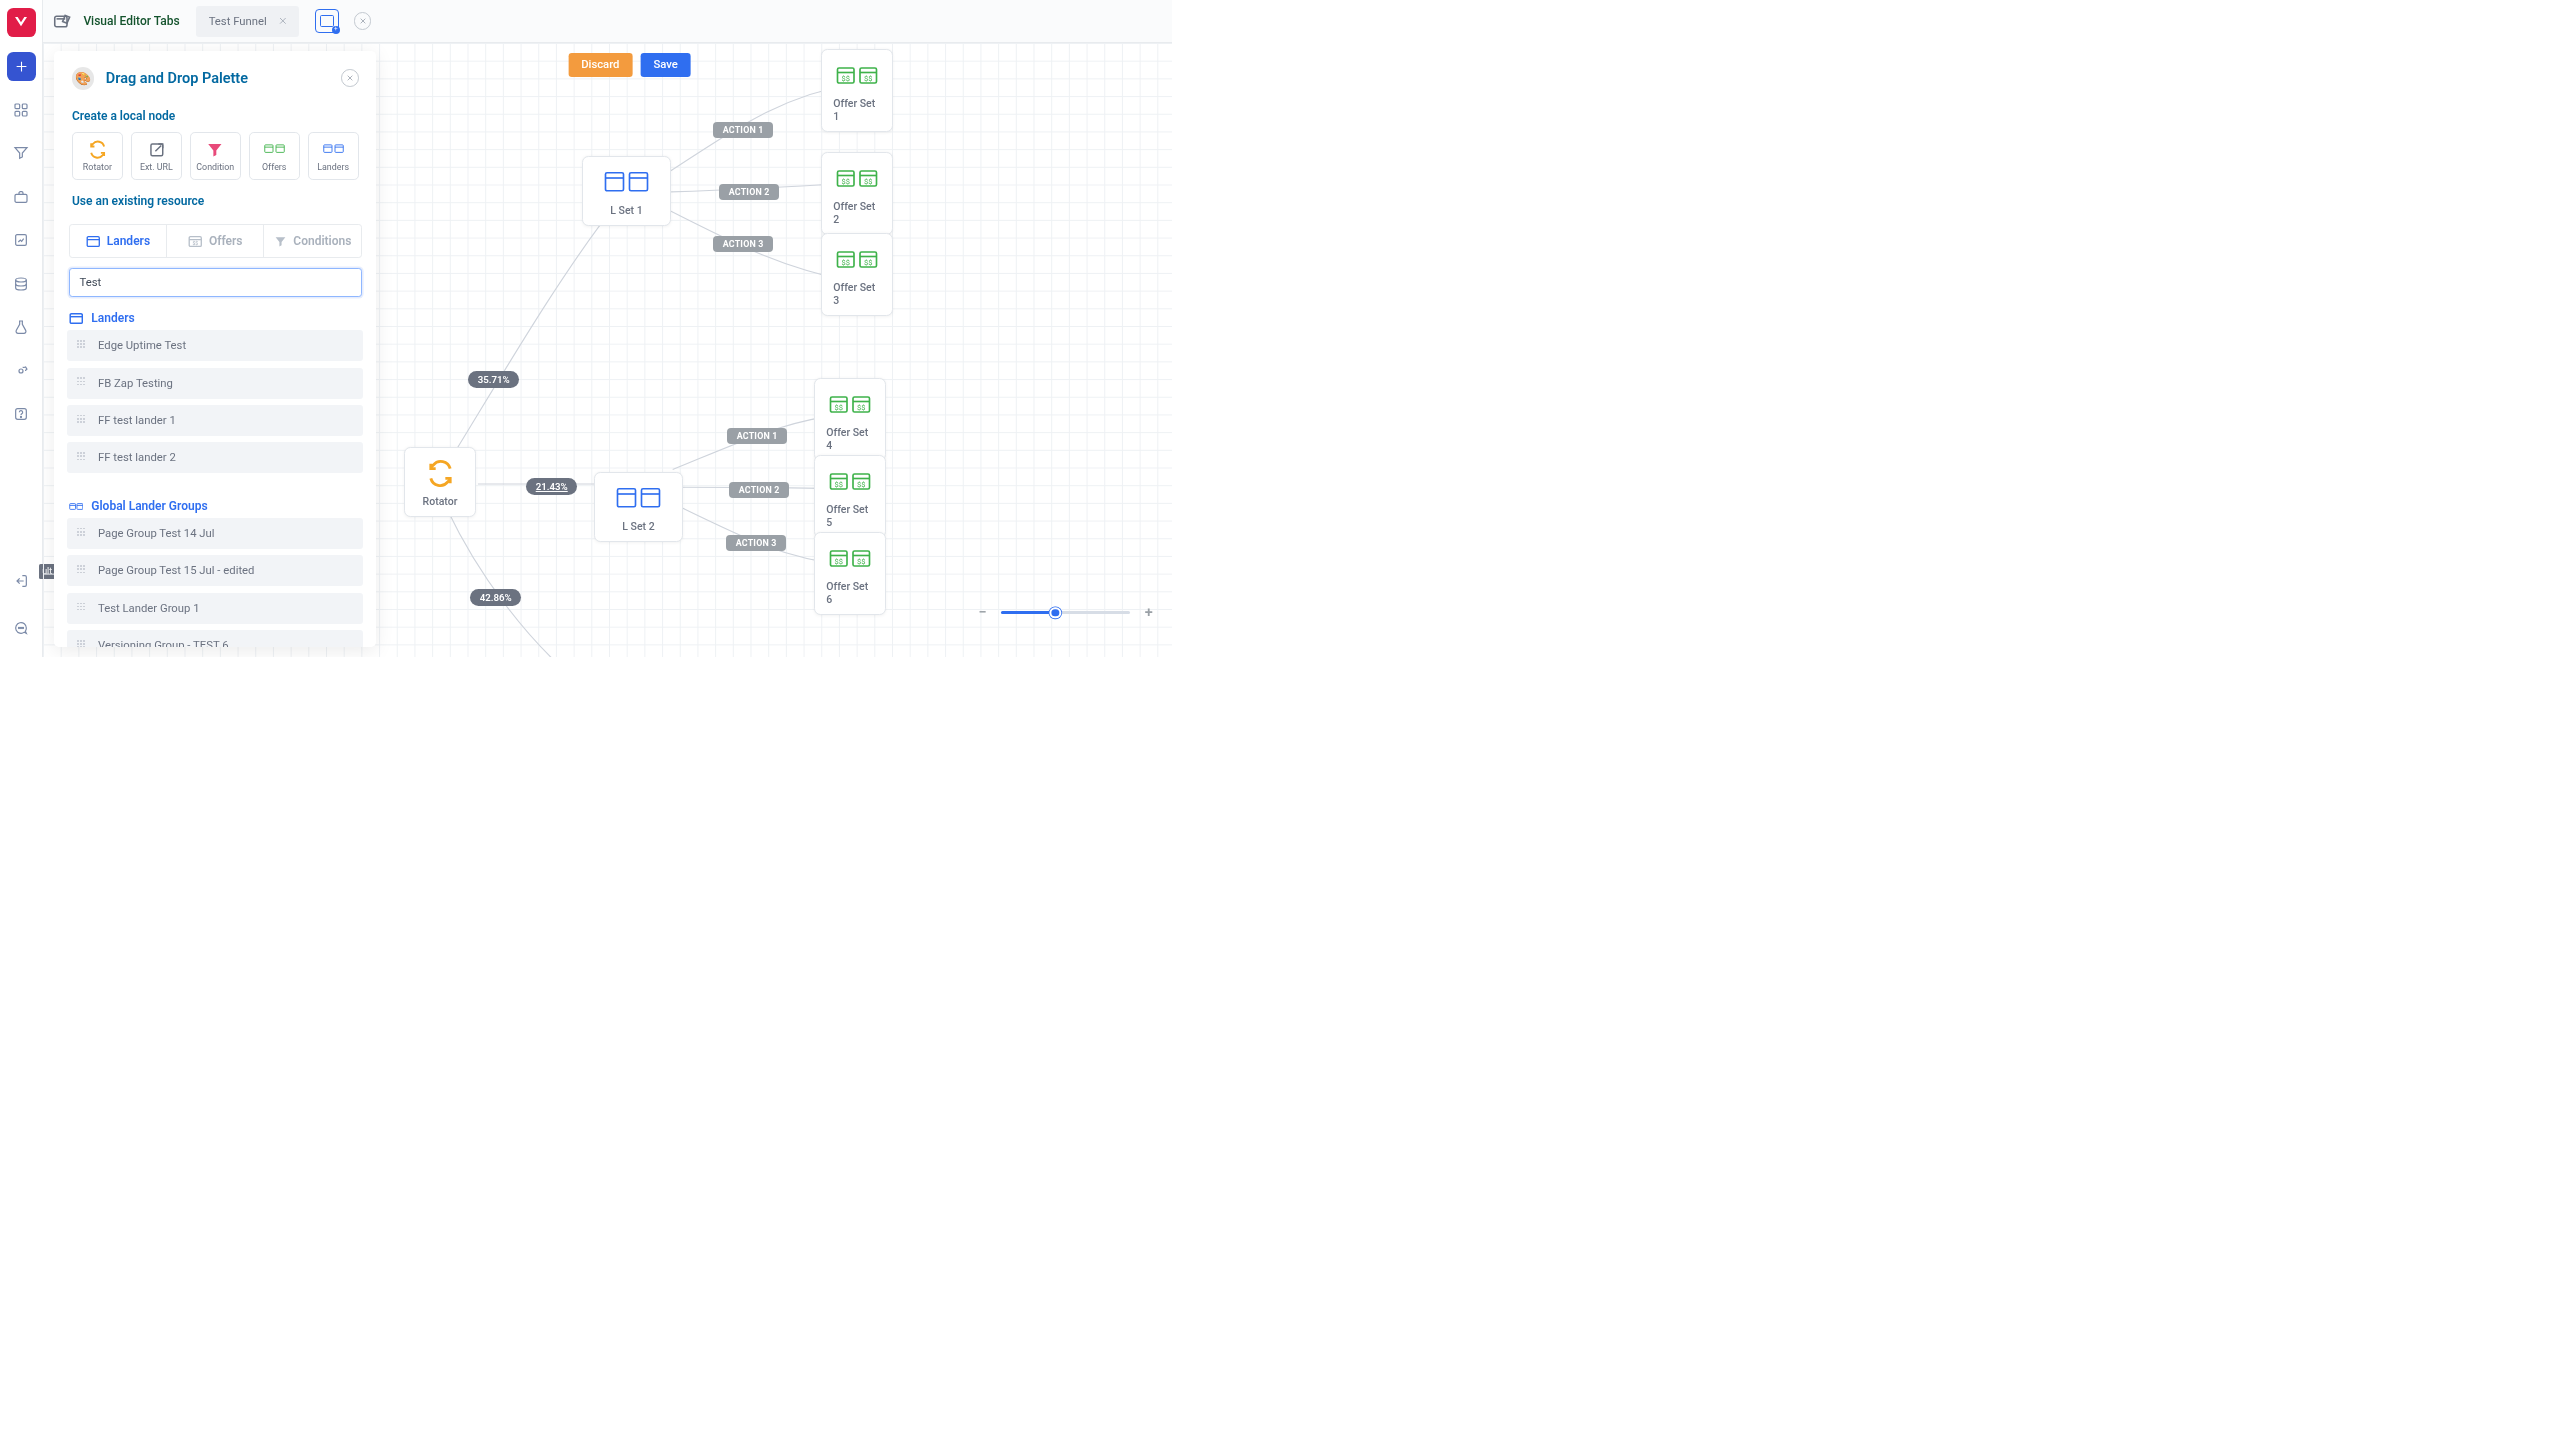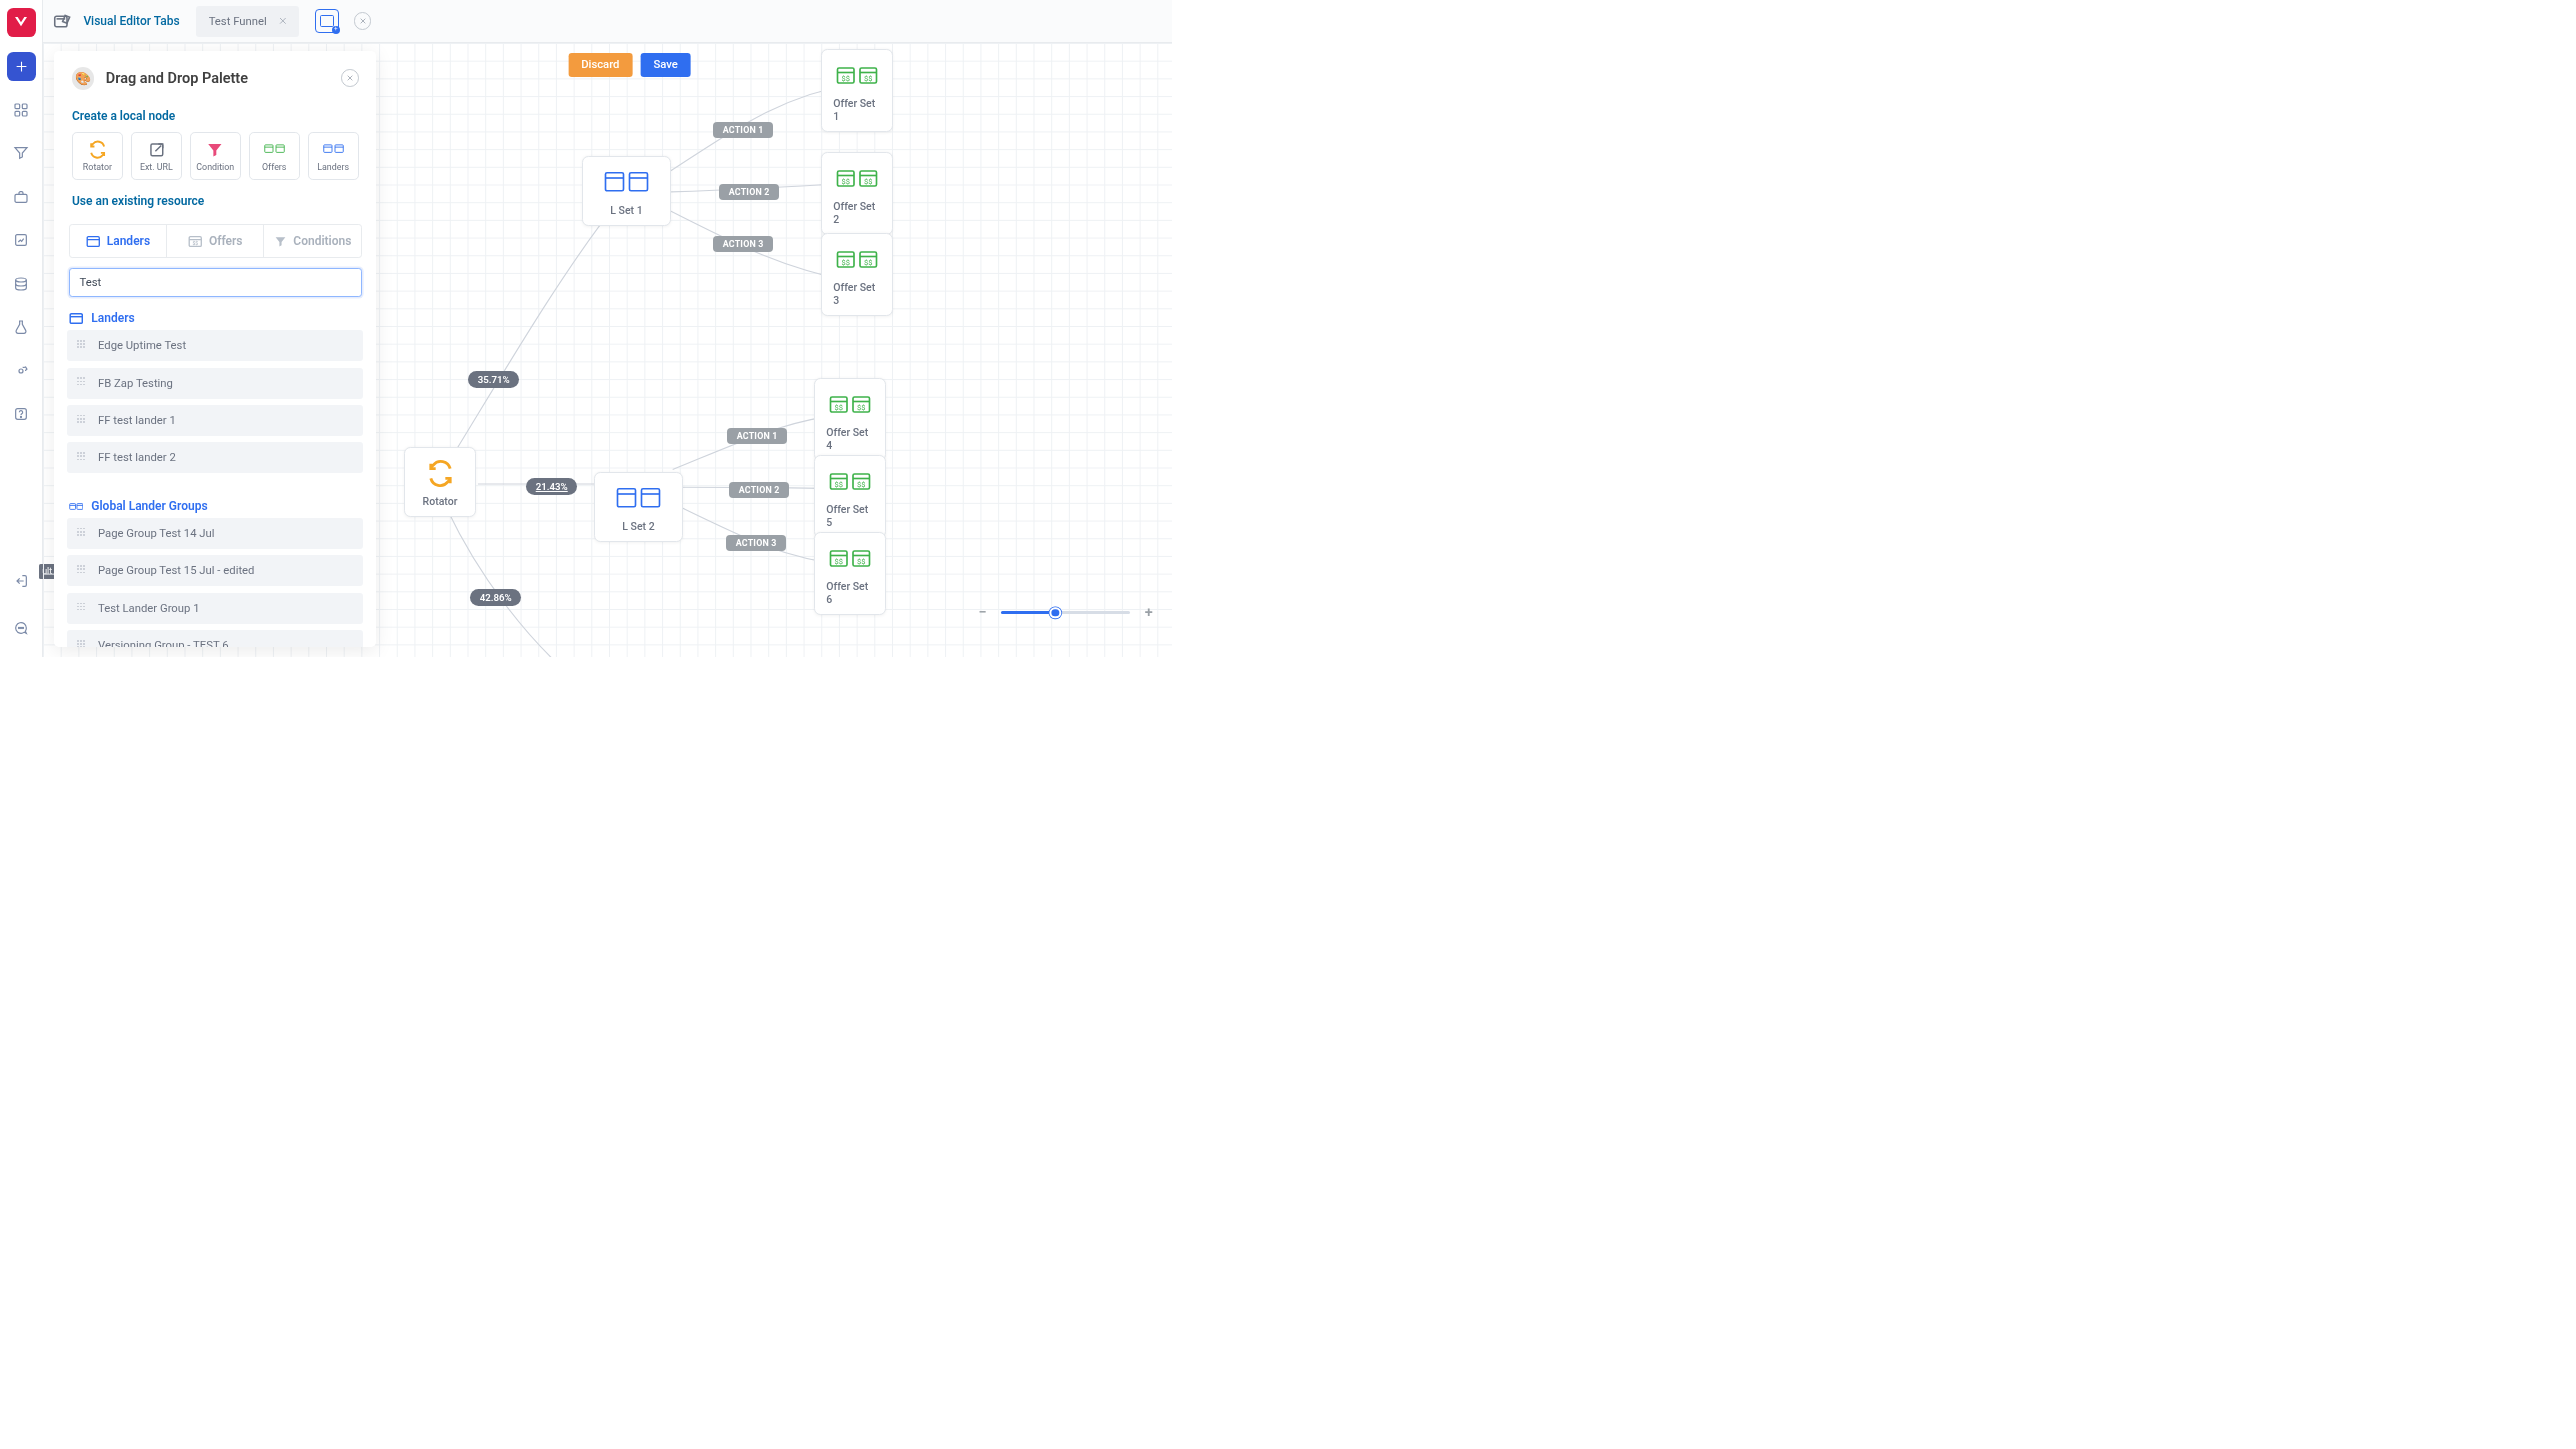--- a/index.html
+++ b/index.html
@@ -8,21 +8,21 @@
   
   .app { width: 1172px; height: 657px; position: relative; background: #fff; }
 
   
   .header {
     position: absolute; left: 43px; top: 0; right: 0; height: 43px;
     display: flex; align-items: center; gap: 9.7px; padding: 0 9.7px;
     border-bottom: 0.8px solid #e8ebee; background: #fafbfc;
   }
   .header .editor-icon { width: 21px; height: 21px; color: #6b7280; display:flex; align-items:center; }
-  .header .title { font-size: 12px; color: #0369a1; font-weight: 500; }
+  .header .title { font-size: 12px; color: #14532d; font-weight: 500; }
   .tab {
     display: flex; align-items: center; gap: 9.7px; height: 31px; padding: 0 9.7px 0 13px;
     background: #eff1f4; border-radius: 3.2px; font-size: 11.3px; color: #6b7280; margin-left: 6.4px;
   }
   .tab .close { width: 13px; height: 13px; display:flex; align-items:center; justify-content:center; color:#9ca3af; }
   .newtab-btn {
     width: 24px; height: 24px; border: 1.2px solid #2f6ef0; border-radius: 4px; margin-left: 6.4px;
     display: flex; align-items: center; justify-content: center; color: #2f6ef0; position: relative;
   }
   .newtab-btn .mini-window{ width:14.5px; height:11.3px; border:1.2px solid #2f6ef0; border-radius:1.6px; position:relative;}
@@ -60,21 +60,21 @@
   .btn-discard { background:#f39b3e; color:#fff;margin-left:44px; }
   .btn-save { background:#2f6ef0; color:#fff; }
 
   
   .palette {
     position:absolute; left:11.3px; top:8px; width:322px; height:596px; background:#fff; border-radius:4.8px;
     box-shadow: 0 3.2px 19.3px rgba(0,0,0,.08); overflow:hidden; z-index:40;
   }
   .palette-head { display:flex; align-items:center; gap:11.3px; padding:16px 17.7px 11.3px 17.7px; }
   .palette-head .icon { width:22.5px; height:22.5px; border-radius:50%; background:#e7e7e7; display:flex; align-items:center; justify-content:center; color:#9aa0a6; font-size:13px;}
-  .palette-head h2 { font-size:14.5px; color:#404040; font-weight:600; flex:1; }
+  .palette-head h2 { font-size:14.5px; color:#0369a1; font-weight:600; flex:1; }
   .palette-head .close-btn { width:17.7px; height:17.7px; border:1.2px solid #c3c9d0; border-radius:50%; display:flex; align-items:center; justify-content:center; color:#9ca3af; font-size:8.9px;}
   .palette h3 { font-size:12px; color:#0369a1; font-weight:600; padding:8px 17.7px 9.7px; }
 
   .node-types { display:flex; gap:8px; padding:0 17.7px 6.4px; }
   .node-type { width:52px; border:0.8px solid #e2e6eb; border-radius:4.8px; padding:8px 0 6.4px; display:flex; flex-direction:column; align-items:center; gap:4.8px; }
   .node-type .ni { width:21px; height:16px; display:flex; align-items:center; justify-content:center; }
   .node-type .lbl { font-size:8.9px; color:#6b7280; }
 
   .resource-tabs { display:flex; margin:6.4px 14.5px 0; border:0.8px solid #e8ebee; border-radius:3.2px; overflow:hidden; }
   .rtab { flex:1; height:32px; display:flex; align-items:center; justify-content:center; gap:6.4px; font-size:12px; color:#a9b1bc; font-weight:600; border-right:0.8px solid #e8ebee;}

